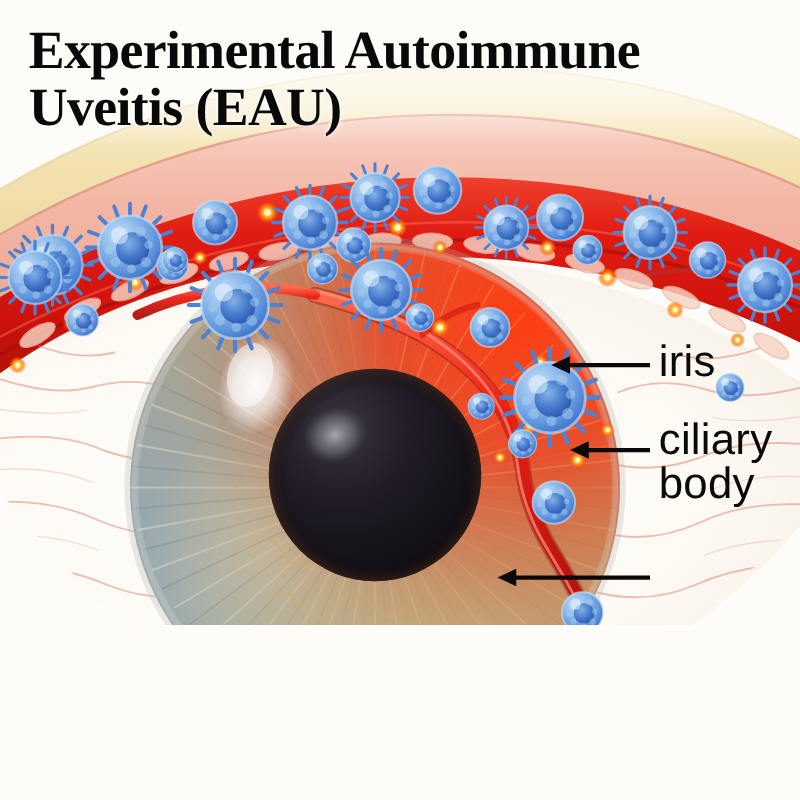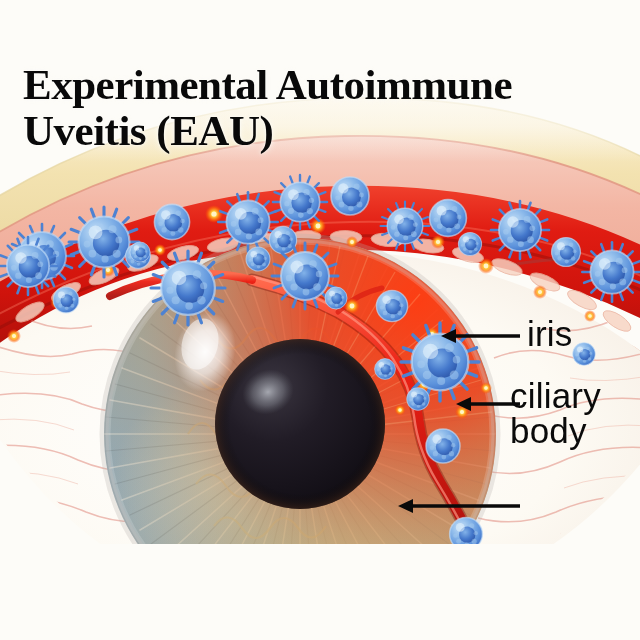--- a/index.html
+++ b/index.html
@@ -1,21 +1,21 @@
 <!DOCTYPE html>
 <html><head>
 <meta charset="utf-8">
 <style>
   html,body{margin:0;padding:0;}
   body{
     width:640px;height:640px;overflow:hidden;
     background:#fdfcf8;
     font-family:"Liberation Sans", sans-serif;
   }
-  #stage{position:relative;width:640px;height:500px;overflow:hidden;background:#fdfcf8;margin-top:44px;}
+  #stage{position:relative;width:640px;height:500px;overflow:hidden;background:#fdfcf8;}
   svg#eye{position:absolute;left:0;top:0;width:640px;height:640px;display:block;}
 
   
   #title{
     position:absolute;left:23px;top:18px;width:600px;
     font-family:"Liberation Serif", serif;
     font-weight:bold;
     font-size:43px;
     line-height:46px;
     letter-spacing:-0.5px;
@@ -30,21 +30,21 @@
     position:absolute;
     font-family:"Liberation Sans", sans-serif;
     font-size:35px;
     line-height:35px;
     color:#0a0a0a;
     z-index:42;
     white-space:pre-line;
     letter-spacing:.2px;
   }
   #lab-iris{left:527px;top:272px;}
-  #lab-ciliary{left:510px;top:334px;}
+  #lab-ciliary{left:527px;top:334px;}
   #lab-choroid{left:527px;top:440px;}
 </style>
 </head>
 <body>
 
 <div id="stage">
 
   <svg id="eye" viewBox="0 0 640 640">
     <defs>
 

